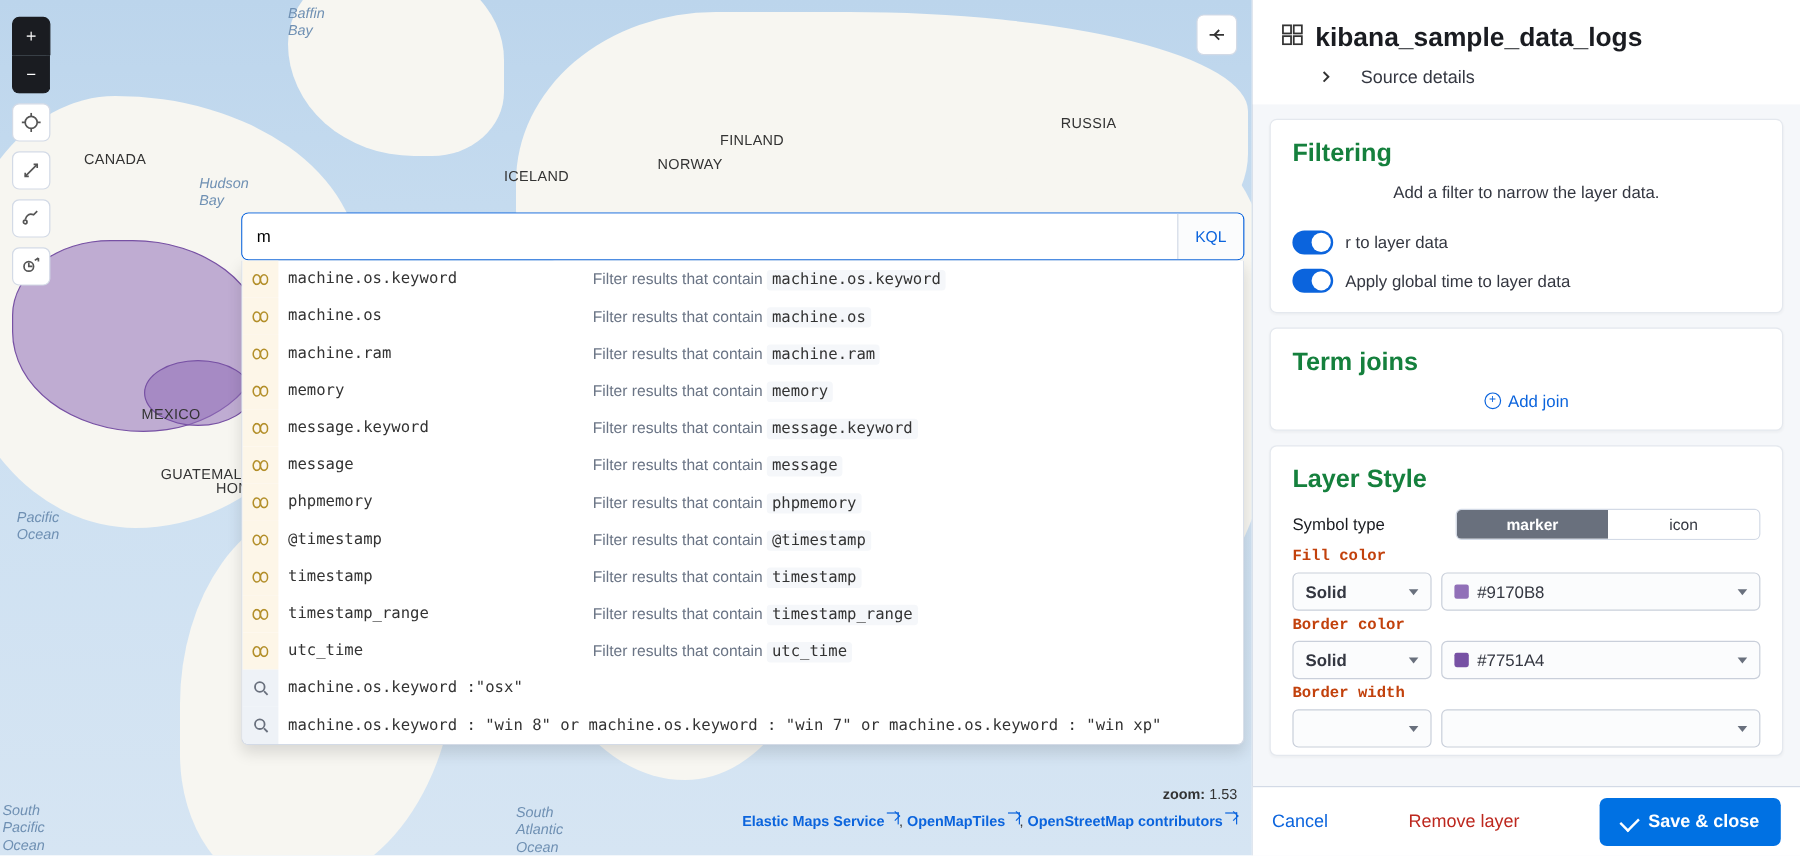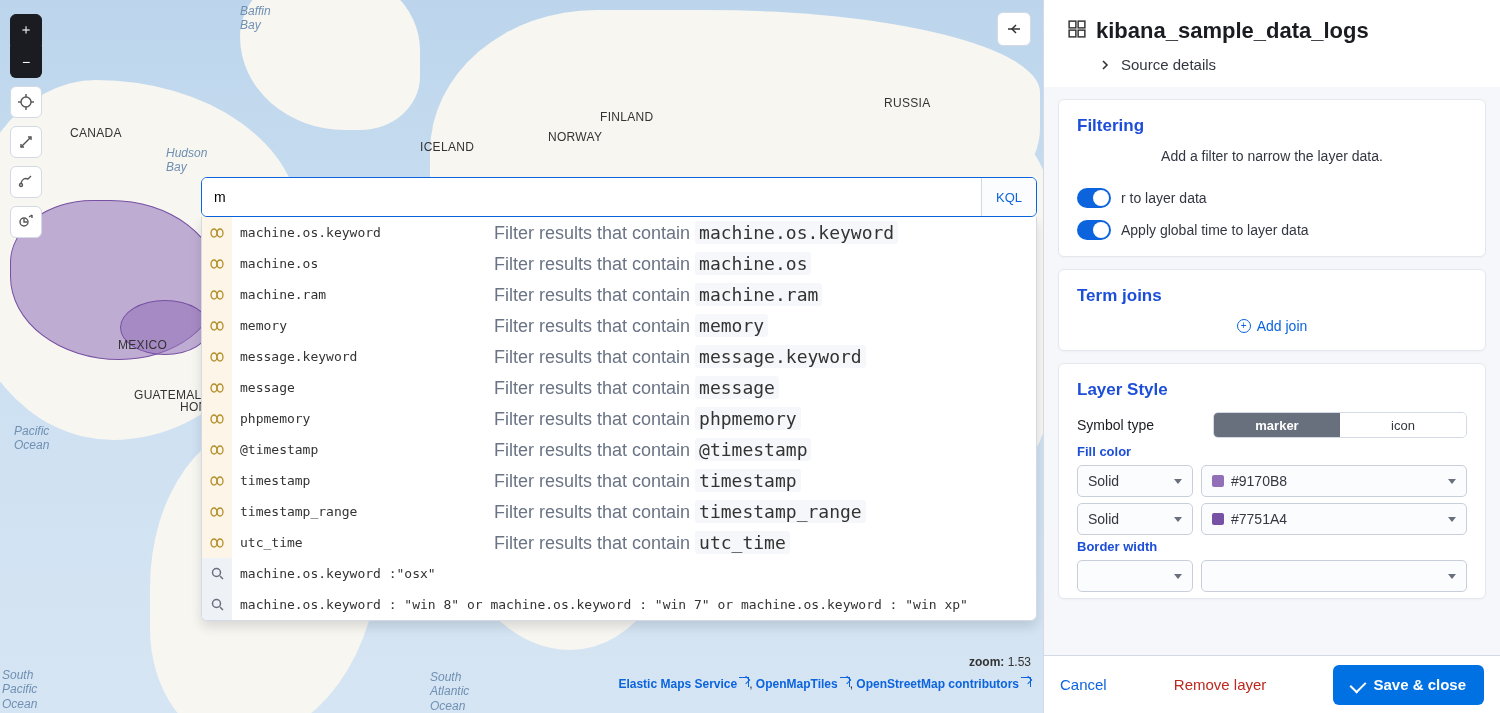--- a/index.html
+++ b/index.html
@@ -31,53 +31,53 @@
   .search-wrap { position:absolute; left:201px; top:177px; width:836px; z-index: 30; }
   .search-bar { display:flex; align-items:stretch; height:40px; background:#fff; border:1px solid #0b64dd; border-radius:6px; overflow:hidden; }
   .search-input { flex:1; border:none; outline:none; padding:0 12px; font-size:14px; }
   .kql-badge { display:flex; align-items:center; padding:0 14px; color:#0b64dd; font-size:13px; font-weight:500; background:#fbfcfd; border-left:1px solid #d3dae6; }
   .suggest { border:1px solid #d3dae6; border-top:none; background:#fff; border-radius:0 0 6px 6px; box-shadow: 0 6px 12px rgba(0,0,0,.12); max-height:430px; overflow:auto; }
   .suggest-row { display:flex; align-items:center; height:31px; font-size:13px; cursor:pointer; }
   .suggest-icon { width:30px; display:flex; align-items:center; justify-content:center; color:#b38f2a; background:#fdf6e8; height:100%; }
   .suggest-icon.recent { color:#6a7485; background:#eef2f7; }
   .suggest-field { flex:0 0 262px; padding-left:8px; font-family: "SFMono-Regular",Menlo,Consolas,monospace; color:#333; }
   .suggest-full { flex:1; padding-left:8px; font-family: "SFMono-Regular",Menlo,Consolas,monospace; color:#333; }
-  .suggest-desc { color:#6a7485; font-size:18px; }
+  .suggest-desc { color:#6a7485; font-size:13px; }
   .suggest-desc code { font-family: "SFMono-Regular",Menlo,Consolas,monospace; background:#f5f7fa; padding:1px 4px; border-radius:3px; color:#333; }
   .plus-circle { width:14px; height:14px; border:1.5px solid #0b64dd; border-radius:50%; display:inline-flex; align-items:center; justify-content:center; font-size:10px; line-height:1; }
   
   .zoom-info { position:absolute; right:12px; bottom:44px; font-size:12px; color:#333; }
   .attrib { position:absolute; right:12px; bottom:22px; font-size:12px; color:#0b64dd; }
   .attrib .sep-comma { color:#333; }
   .attrib a { color:#0b64dd; text-decoration:none; }
   .ext-icon { display:inline-block; width:10px; height:10px; border:1px solid currentColor; border-bottom:none; border-left:none; position:relative; margin-left:2px; top:-1px; }
   .ext-icon::after { content:""; position:absolute; right:-1px; top:-1px; width:5px; height:5px; border-top:1px solid currentColor; border-right:1px solid currentColor; transform:rotate(45deg); }
 
   
   .panel { flex:1; height:100%; display:flex; flex-direction:column; background:#f5f7fa; border-left:1px solid #d3dae6; }
   .panel-header { padding:18px 24px 8px; background:#fff; }
   .panel-title { display:flex; align-items:center; gap:10px; font-size:22px; font-weight:700; color:#1a1c21; }
   .title-icon svg { width:18px; height:18px; }
-  .source-details { display:flex; align-items:center; gap:11px; padding:12px 0 6px 32px; color:#343741; font-size:15px; cursor:pointer; }
+  .source-details { display:flex; align-items:center; gap:24px; padding:12px 0 6px 32px; color:#343741; font-size:15px; cursor:pointer; }
   .panel-body { flex:1; overflow:auto; padding:12px 14px 0; display:flex; flex-direction:column; gap:12px; }
   .card { background:#fff; border:1px solid #e4e8ee; border-radius:6px; padding:16px 18px; box-shadow:0 1px 2px rgba(0,0,0,.03); }
-  .card h3 { font-size:17px; font-weight:700; color:#1d4ed8; margin-bottom:12px; }
+  .card h3 { font-size:21px; font-weight:700; color:#15803d; margin-bottom:12px; }
   .filter-hint { text-align:center; color:#343741; font-size:14px; margin-bottom:8px; }
   .link-row { display:flex; align-items:center; justify-content:center; gap:6px; color:#0b64dd; font-size:14px; cursor:pointer; }
   .switch-row { display:flex; align-items:center; gap:10px; font-size:14px; color:#343741; margin-top:12px; }
   .switch { width:34px; height:20px; border-radius:10px; background:#0b64dd; position:relative; flex:0 0 34px; }
   .switch::after { content:""; position:absolute; right:2px; top:2px; width:16px; height:16px; background:#fff; border-radius:50%; }
   .style-row { display:flex; align-items:center; justify-content:space-between; margin:10px 0 6px; font-size:14px; color:#1a1c21; }
   .seg { display:flex; border:1px solid #d3dae6; border-radius:5px; overflow:hidden; width:254px; height:26px; }
   .seg button { flex:1; border:none; background:#fff; font-size:13px; cursor:pointer; color:#343741; }
   .seg button.on { background:#69707d; color:#fff; font-weight:600; }
-  .field-label { font-size:13px; color:#1d4ed8; font-weight:600; margin-top:4px; }
+  .field-label { font-size:13px; color:#c2410c; font-weight:600; margin-top:4px;font-family:Liberation Mono, monospace; }
   .dual { display:flex; gap:8px; margin-top:6px; }
   .select-like { height:32px; border:1px solid #c9cfda; border-radius:5px; background:#fbfcfd; display:flex; align-items:center; justify-content:space-between; padding:0 10px; font-size:14px; color:#343741; cursor:pointer; }
-  .select-like.small { flex:0 0 116px; }
+  .select-like.small { flex:0 0 116px;font-weight:bold; }
   .select-like.grow { flex:1; }
   .chev { width:0; height:0; border-left:4px solid transparent; border-right:4px solid transparent; border-top:5px solid #69707d; }
   .color-chip { width:12px; height:12px; border-radius:2px; margin-right:7px; display:inline-block; }
   .color-val { display:flex; align-items:center; }
   
   .footer { height:58px; border-top:1px solid #d3dae6; background:#fff; display:flex; align-items:center; justify-content:space-between; padding:0 16px; }
   .footer .left a, .footer .mid a { font-size:15px; cursor:pointer; }
   .footer .left a { color:#0b64dd; }
   .footer .mid a { color:#bd271e; }
   .primary-btn { background:#0071e3; color:#fff; border:none; border-radius:6px; height:40px; padding:0 18px; font-size:15px; font-weight:600; display:flex; align-items:center; gap:8px; cursor:pointer; }
@@ -368,20 +368,21 @@
           </div>
           <div class="select-like grow">
             <span class="color-val">
                 <span class="color-chip" style="background: rgb(145, 112, 184);"></span>
                 <span>#9170B8</span>
               </span>
             <span class="chev"></span>
           </div>
         </div>
 
+        <div class="field-label">Border color</div>
         <div class="dual">
           <div class="select-like small">
             <span>Solid</span>
               <span class="chev"></span>
           </div>
           <div class="select-like grow">
             <span class="color-val">
                 <span class="color-chip" style="background: rgb(119, 81, 164);"></span>
                 <span>#7751A4</span>
               </span>

